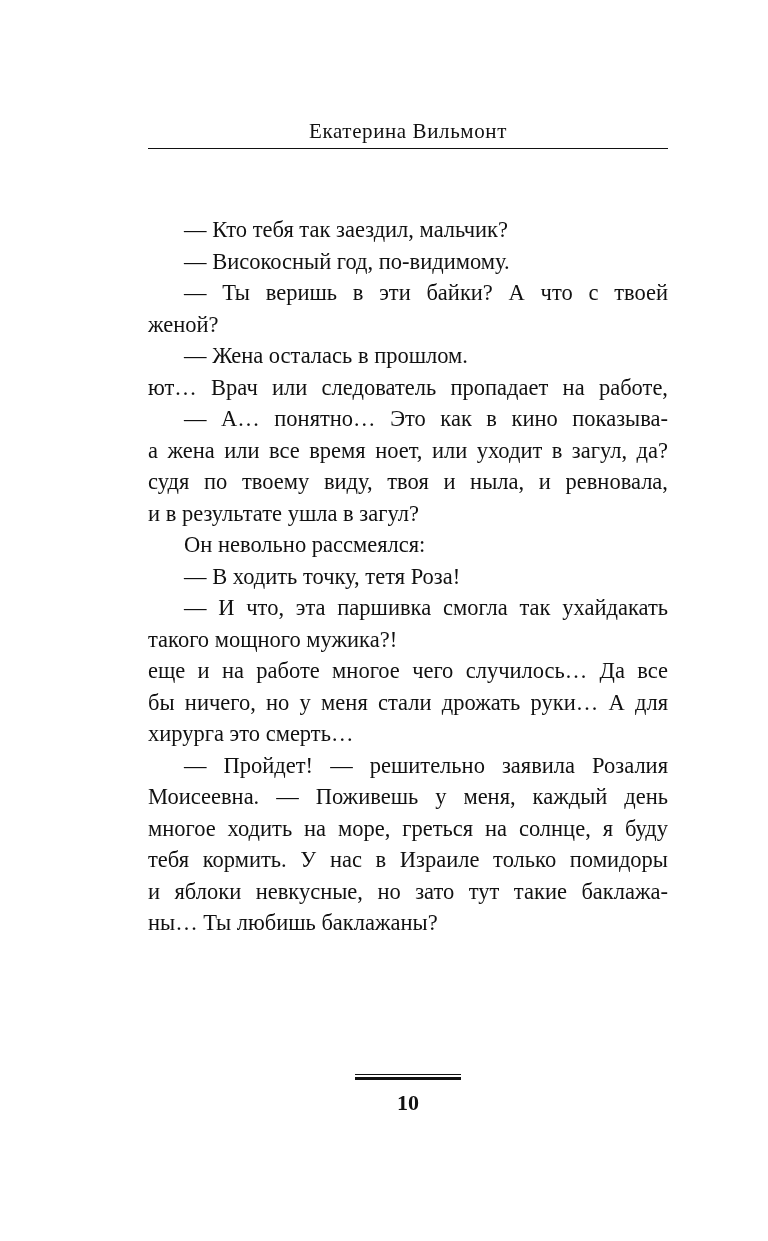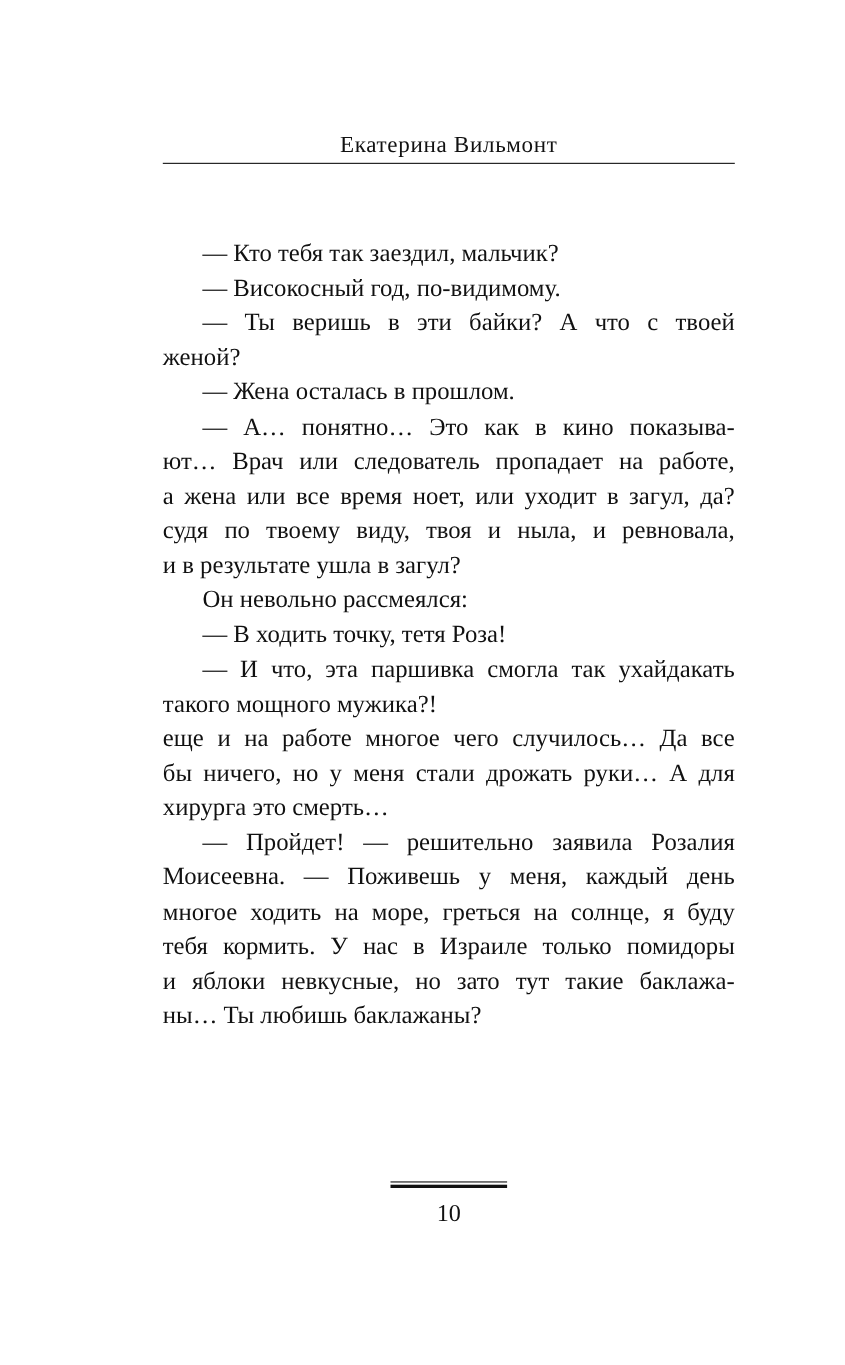--- a/index.html
+++ b/index.html
@@ -67,39 +67,39 @@
       position: absolute;
       left: 0; right: 0; top: 3px;
       border-top: 3px solid #111;
     }
     .folio {
       position: absolute;
       left: 355px;
       width: 106px;
       top: 1088px;
       text-align: center;
-      font-weight: normal;
+      font-weight: bold;
       font-size: 22px;
       line-height: 30px;
     }
   </style>
 </head>
 <body>
 
 <div class="running-head">Екатерина Вильмонт</div>
 <div class="head-rule"></div>
 
 <div class="text-block">
   <span class="line indent last">— Кто тебя так заездил, мальчик?</span>
   <span class="line indent last">— Високосный год, по-видимому.</span>
   <span class="line indent">— Ты веришь в эти байки? А что с твоей</span>
   <span class="line last">женой?</span>
   <span class="line indent last">— Жена осталась в прошлом.</span>
+  <span class="line">ют… Врач или следователь пропадает на работе,</span>
   <span class="line indent">— А… понятно… Это как в кино показыва-</span>
-  <span class="line">ют… Врач или следователь пропадает на работе,</span>
   <span class="line">а жена или все время ноет, или уходит в загул, да?</span>
   <span class="line">судя по твоему виду, твоя и ныла, и ревновала,</span>
   <span class="line last">и в результате ушла в загул?</span>
   <span class="line indent last">Он невольно рассмеялся:</span>
   <span class="line indent last">— В ходить точку, тетя Роза!</span>
   <span class="line indent">— И что, эта паршивка смогла так ухайдакать</span>
   <span class="line last">такого мощного мужика?!</span>
   <span class="line">еще и на работе многое чего случилось… Да все</span>
   <span class="line">бы ничего, но у меня стали дрожать руки… А для</span>
   <span class="line last">хирурга это смерть…</span>

